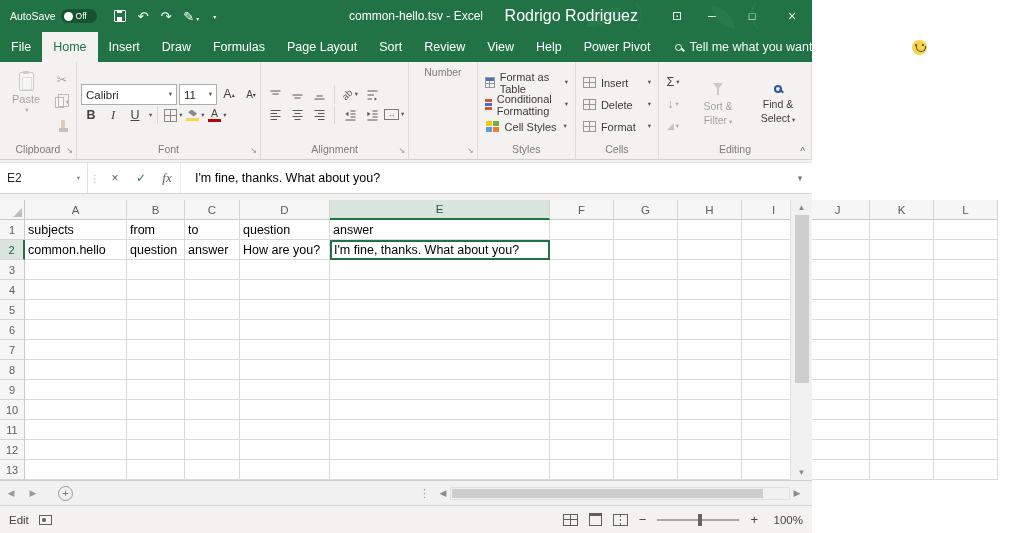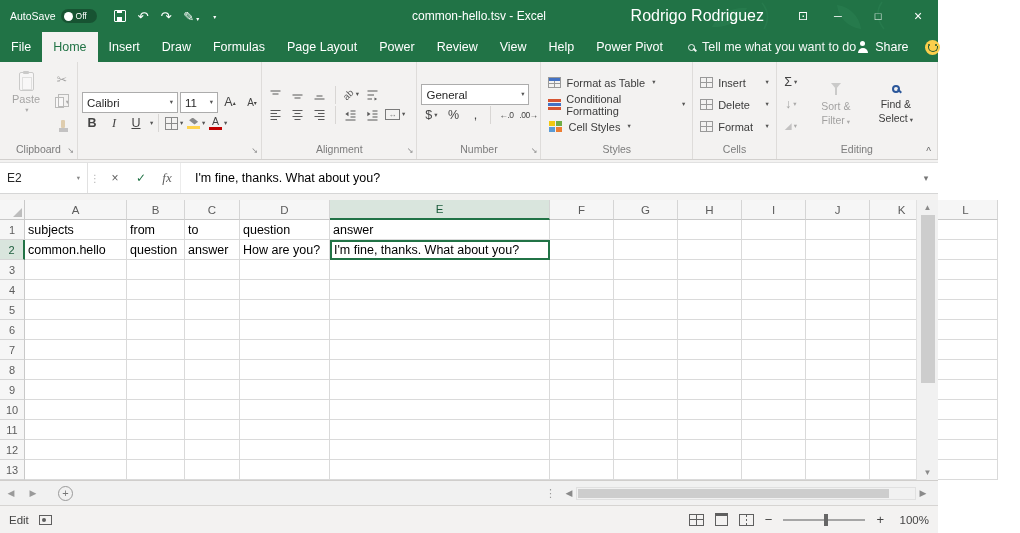--- a/index.html
+++ b/index.html
@@ -1,18 +1,18 @@
 <!DOCTYPE html>
 <html><head>
 <meta charset="utf-8">
 <style>
   * { margin:0; padding:0; box-sizing:border-box; }
   html,body { width:1020px; height:533px; overflow:hidden; }
   body { font-family:"Liberation Sans","DejaVu Sans",sans-serif; background:#fff; color:#262626; }
-  .app { position:relative; width:938px; height:533px; background:#a21caf; }
+  .app { position:relative; width:812px; height:533px; background:#a21caf; }
 
   
   .titlebar { position:absolute; top:0; left:0; right:0; height:32px; background:#217346; color:#fff; display:flex; align-items:center; }
   .tb-left { display:flex; align-items:center; gap:9px; padding-left:10px; z-index:2; }
   .autosave { display:flex; align-items:center; gap:5px; font-size:10.5px; }
   .pill { width:36px; height:14px; border-radius:7px; background:rgba(0,0,0,.28); display:flex; align-items:center; gap:3px; padding:0 3px; }
   .pill .dot { width:9px; height:9px; border-radius:50%; background:#fff; }
   .pill .st { font-size:8.5px; }
   .qat { display:flex; align-items:center; gap:12px; margin-left:8px; }
   .qat .g { font-size:13px; line-height:1; }
@@ -196,21 +196,21 @@
     </div>
   </div>
 
   <div class="tabrow">
     <div class="rtab">File</div>
     <div class="rtab active">Home</div>
     <div class="rtab">Insert</div>
     <div class="rtab">Draw</div>
     <div class="rtab">Formulas</div>
     <div class="rtab">Page Layout</div>
-    <div class="rtab">Power</div>
+    <div class="rtab">Sort</div>
     <div class="rtab">Review</div>
     <div class="rtab">View</div>
     <div class="rtab">Help</div>
     <div class="rtab">Power Pivot</div>
     <div class="tellme">
       <span class="mag"></span>
       <span>Tell me what you want to do</span>
     </div>
     <div class="tr-right">
       <div class="sharebox">
@@ -288,20 +288,21 @@
             </span>
           <span class="sbtn">
               <span class="icon-fontcolor">
                 <span>A</span>
                 <span class="cbar" style="background:#c00000"></span>
               </span>
               <span class="dd">▾</span>
             </span>
         </div>
       </div>
+      <div class="glabel">Font</div>
       <span class="launcher">↘</span>
     </div>
 
     <div class="rgroup" style="width:164px">
       <div class="gbody col">
         <div class="rrow">
           <span class="sbtn">
               <svg class="svgi" width="13" height="12">
                 <path d="M1.5 2H11.5M3.5 5H9.5"></path>
               </svg>
@@ -361,39 +362,20 @@
               <span class="mergebox">↔</span>
               <span class="dd">▾</span>
             </span>
         </div>
       </div>
       <div class="glabel">Alignment</div>
       <span class="launcher">↘</span>
     </div>
 
     <div class="rgroup" style="width:124px">
-      <div class="gbody col">
-        <div class="rrow">
-          <div class="combo" style="width:108px">
-            <span>General</span>
-            <span class="dd">▾</span>
-          </div>
-        </div>
-        <div class="rrow">
-          <span class="sbtn">
-              <span>$</span>
-              <span class="dd">▾</span>
-            </span>
-          <span class="sbtn">%</span>
-          <span class="sbtn">,</span>
-          <span class="vsep"></span>
-          <span class="sbtn decbtn">←.0</span>
-          <span class="sbtn decbtn">.00→</span>
-        </div>
-      </div>
       <div class="glabel">Number</div>
       <span class="launcher">↘</span>
     </div>
 
     <div class="rgroup" style="width:160px">
       <div class="gbody col" style="gap:0">
         <div class="stylerow">
           <span class="icon-table"></span>
           <span>Format as Table</span>
           <span class="dd">▾</span>

